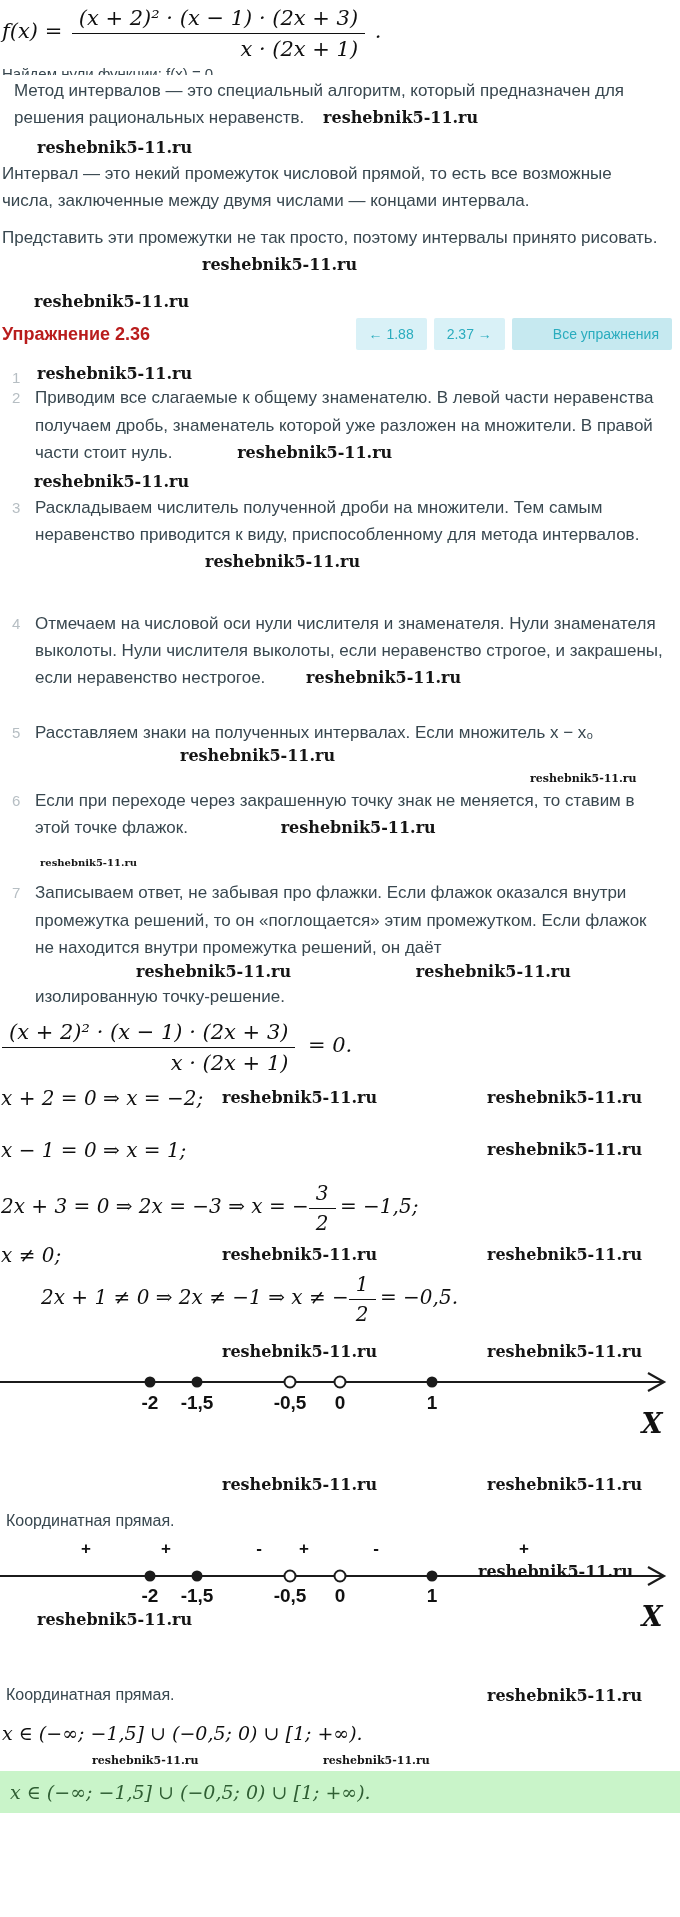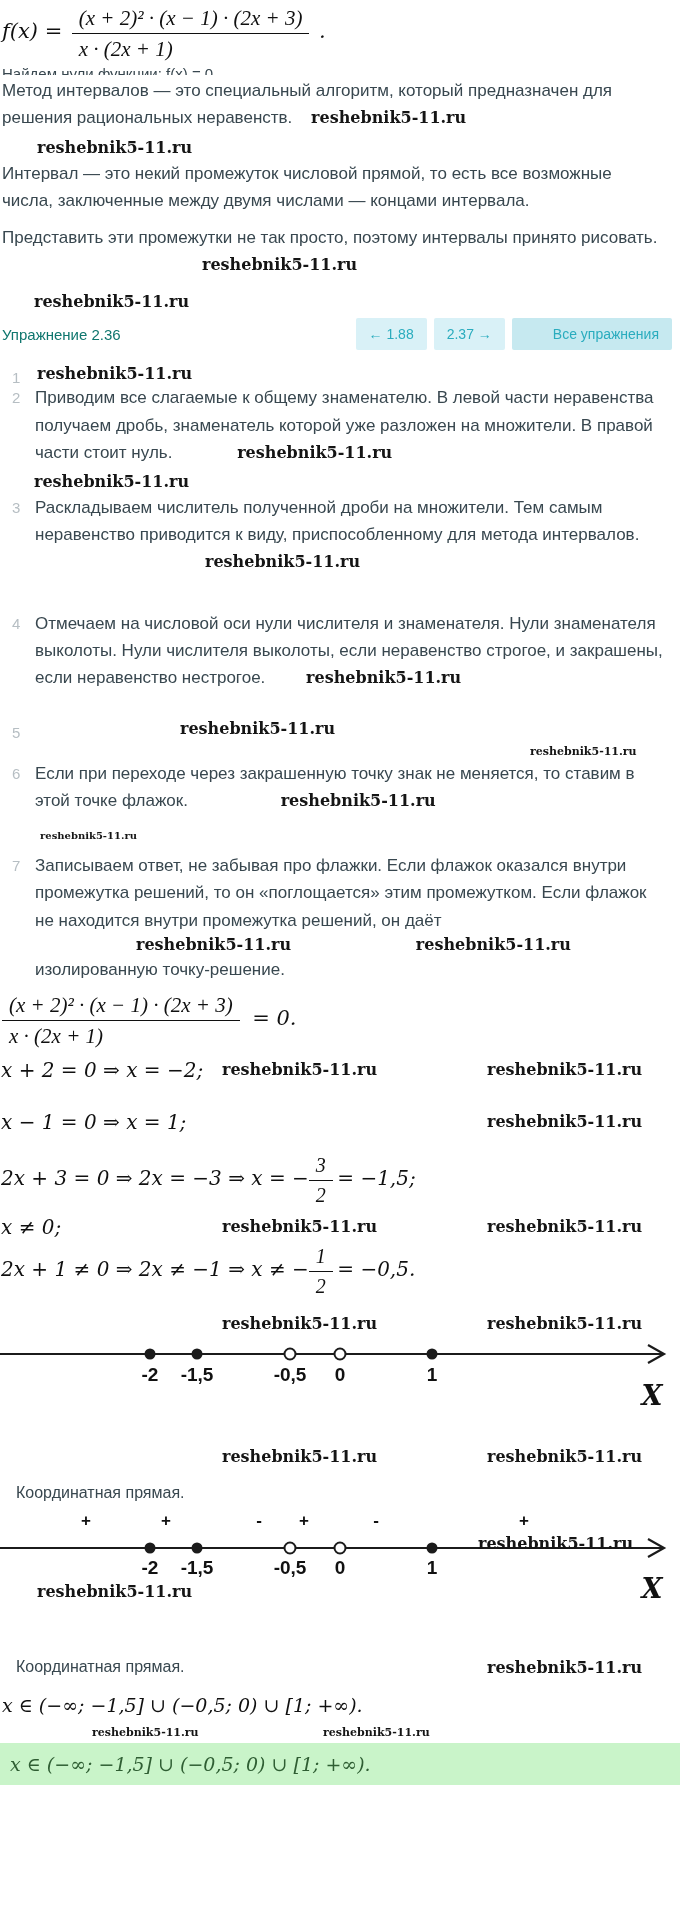--- a/index.html
+++ b/index.html
@@ -14,67 +14,67 @@
     font-size:16px; white-space:nowrap;
   }
   .wm-sm { font-size:11px; }
   .wm-xs { font-size:10px; }
   .wm-row { line-height:1.25; }
   .pair-row { position:relative; height:21px; }
   .wm-abs-c { position:absolute; left:222px; top:0; }
   .wm-abs-r { position:absolute; left:487px; top:0; }
 
   .header-row { display:flex; align-items:center; padding:0 8px 0 2px; }
-  .ex-title { color:#0f766e; font-size:15px; font-weight:400; }
+  .ex-title { color:#b91c1c; font-size:18px; font-weight:700; }
   .btns { margin-left:auto; display:flex; gap:7px; }
   .btn {
     background:#d9f1f7; color:#2aacbe; font-size:14px; padding:8px 13px;
     border-radius:2px; white-space:nowrap; cursor:pointer; user-select:none;
   }
   .btn-all { background:#c6e9f0;padding-left:41px; }
 
   .step { position:relative; padding-left:35px; padding-right:10px; font-size:17px; line-height:1.6; }
   .step-num { position:absolute; left:12px; top:2px; color:#b6bec3; font-size:15px; }
 
   .math { font-family:"DejaVu Serif", serif; font-style:italic; color:#101010; }
   .eq { font-size:20px; }
   .eq-lg { font-size:21px; }
-  .frac { display:inline-block; vertical-align:middle; text-align:left; line-height:1.15;font-family:Liberation Serif, serif; }
+  .frac { display:inline-block; vertical-align:middle; text-align:right; line-height:1.15; }
   .frac > .fnum { display:block; padding:0 7px 3px; }
   .frac > .fden { display:block; border-top:1.6px solid #101010; padding:3px 7px 0; }
   .eq-row { position:relative; padding-left:1px; }
   .eq-row .wm-abs-c, .eq-row .wm-abs-r { top:2px; }
 
   .nl-label { font-family:"Liberation Sans", sans-serif; font-weight:700; font-size:19px; fill:#111; }
   .nl-sign  { font-family:"Liberation Sans", sans-serif; font-weight:700; font-size:17px; fill:#111; }
   .nl-x     { font-family:"DejaVu Serif", serif; font-weight:700; font-style:italic; font-size:27px; fill:#111; }
   .nl-wrap  { position:relative; }
 
-  .caption { font-size:16px; padding-left:16px; position:relative; }
+  .caption { font-size:16px; padding-left:6px; position:relative; }
   .answer-line { font-size:19px; padding-left:2px; }
   .answer-band { background:#c9f4c9; padding:10px 10px; }
   .answer-band .math { color:#2f5e33; font-size:19px; font-weight:500; }
 </style>
 </head>
 <body>
 
 <div style="margin:6px 0 0 2px;">
   <span class="math eq-lg">f(x) =</span>
   <span class="frac math eq-lg" style="margin:0 5px;">
     <span class="fnum">(x + 2)² · (x − 1) · (2x + 3)</span>
     <span class="fden">x · (2x + 1)</span>
   </span>
   <span class="math eq-lg">.</span>
 </div>
 
 <div style="height:12px; overflow:hidden; margin:2px 0 0 2px; font-size:15px; line-height:22px;">
   <span>Найдем нули функции: f(x) = 0.</span>
 </div>
 
-<p class="p" style="margin:2px 0 0 0;">
+<p class="p" style="margin:2px 0 0 12px;">
   <span>Метод интервалов — это специальный алгоритм, который предназначен для решения рациональных неравенств.</span>
   <span class="wm" style="margin-left:14px;">reshebnik5-11.ru</span>
 </p>
 <div class="wm-row" style="margin-top:6px; padding-left:37px;">
   <span class="wm">reshebnik5-11.ru</span>
 </div>
 <p class="p" style="margin:2px 0 0 0;">
   <span>Интервал — это некий промежуток числовой прямой, то есть все возможные числа, заключенные между двумя числами — концами интервала.</span>
 </p>
 <p class="p" style="margin:10px 0 0 0;">
@@ -119,20 +119,21 @@
 </div>
 
 <div class="step" style="margin-top:34px;">
   <span class="step-num">4</span>
   <span>Отмечаем на числовой оси нули числителя и знаменателя. Нули знаменателя выколоты. Нули числителя выколоты, если неравенство строгое, и закрашены, если неравенство нестрогое.</span>
   <span class="wm" style="margin-left:36px;">reshebnik5-11.ru</span>
 </div>
 
 <div class="step" style="margin-top:28px;">
   <span class="step-num">5</span>
+  <span>Расставляем знаки на полученных интервалах. Если множитель x − x₀</span>
   <span class="wm" style="display:block; padding-left:145px; line-height:1.3;">reshebnik5-11.ru</span>
 </div>
 
 <div class="wm-row" style="margin-top:0; padding-left:530px;">
   <span class="wm wm-sm">reshebnik5-11.ru</span>
 </div>
 
 <div class="step" style="margin-top:0;">
   <span class="step-num">6</span>
   <span>Если при переходе через закрашенную точку знак не меняется, то ставим в этой точке флажок.</span>
@@ -176,21 +177,21 @@
   <span class="math eq">2x + 3 = 0 ⇒ 2x = −3 ⇒ x = −</span><span class="frac math eq"><span class="fnum">3</span><span class="fden">2</span></span>
   <span class="math eq">= −1,5;</span>
 </div>
 
 <div class="eq-row" style="margin-top:8px;">
   <span class="math eq">x ≠ 0;</span>
   <span class="wm wm-abs-c">reshebnik5-11.ru</span>
   <span class="wm wm-abs-r">reshebnik5-11.ru</span>
 </div>
 
-<div class="eq-row" style="margin-top:6px;">
+<div class="eq-row" style="margin-top:6px;margin-left:40px;">
   <span class="math eq">2x + 1 ≠ 0 ⇒ 2x ≠ −1 ⇒ x ≠ −</span><span class="frac math eq"><span class="fnum">1</span><span class="fden">2</span></span>
   <span class="math eq">= −0,5.</span>
 </div>
 
 <div class="pair-row" style="margin-top:16px;">
   <span class="wm wm-abs-c">reshebnik5-11.ru</span>
   <span class="wm wm-abs-r">reshebnik5-11.ru</span>
 </div>
 
 <div class="nl-wrap" style="margin-top:4px;">

